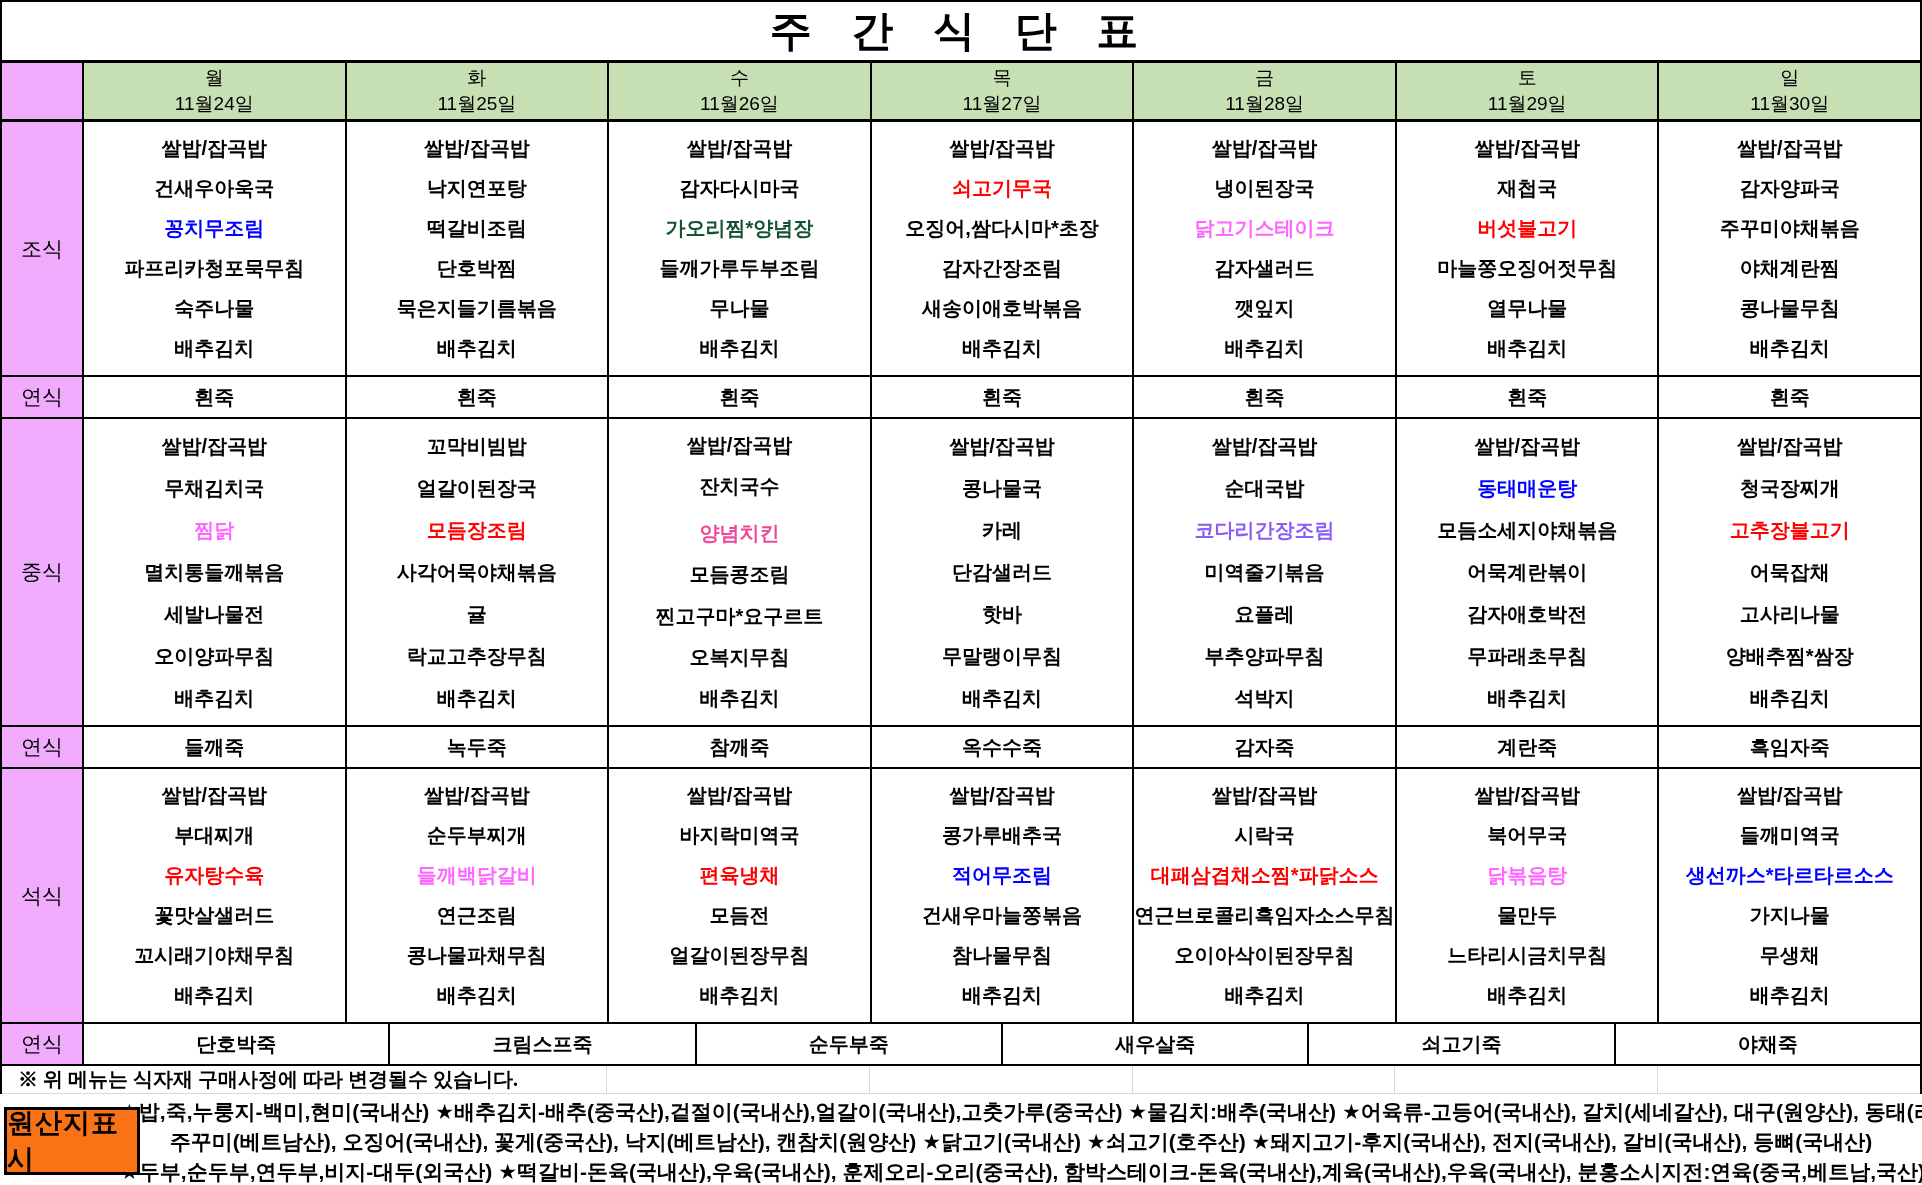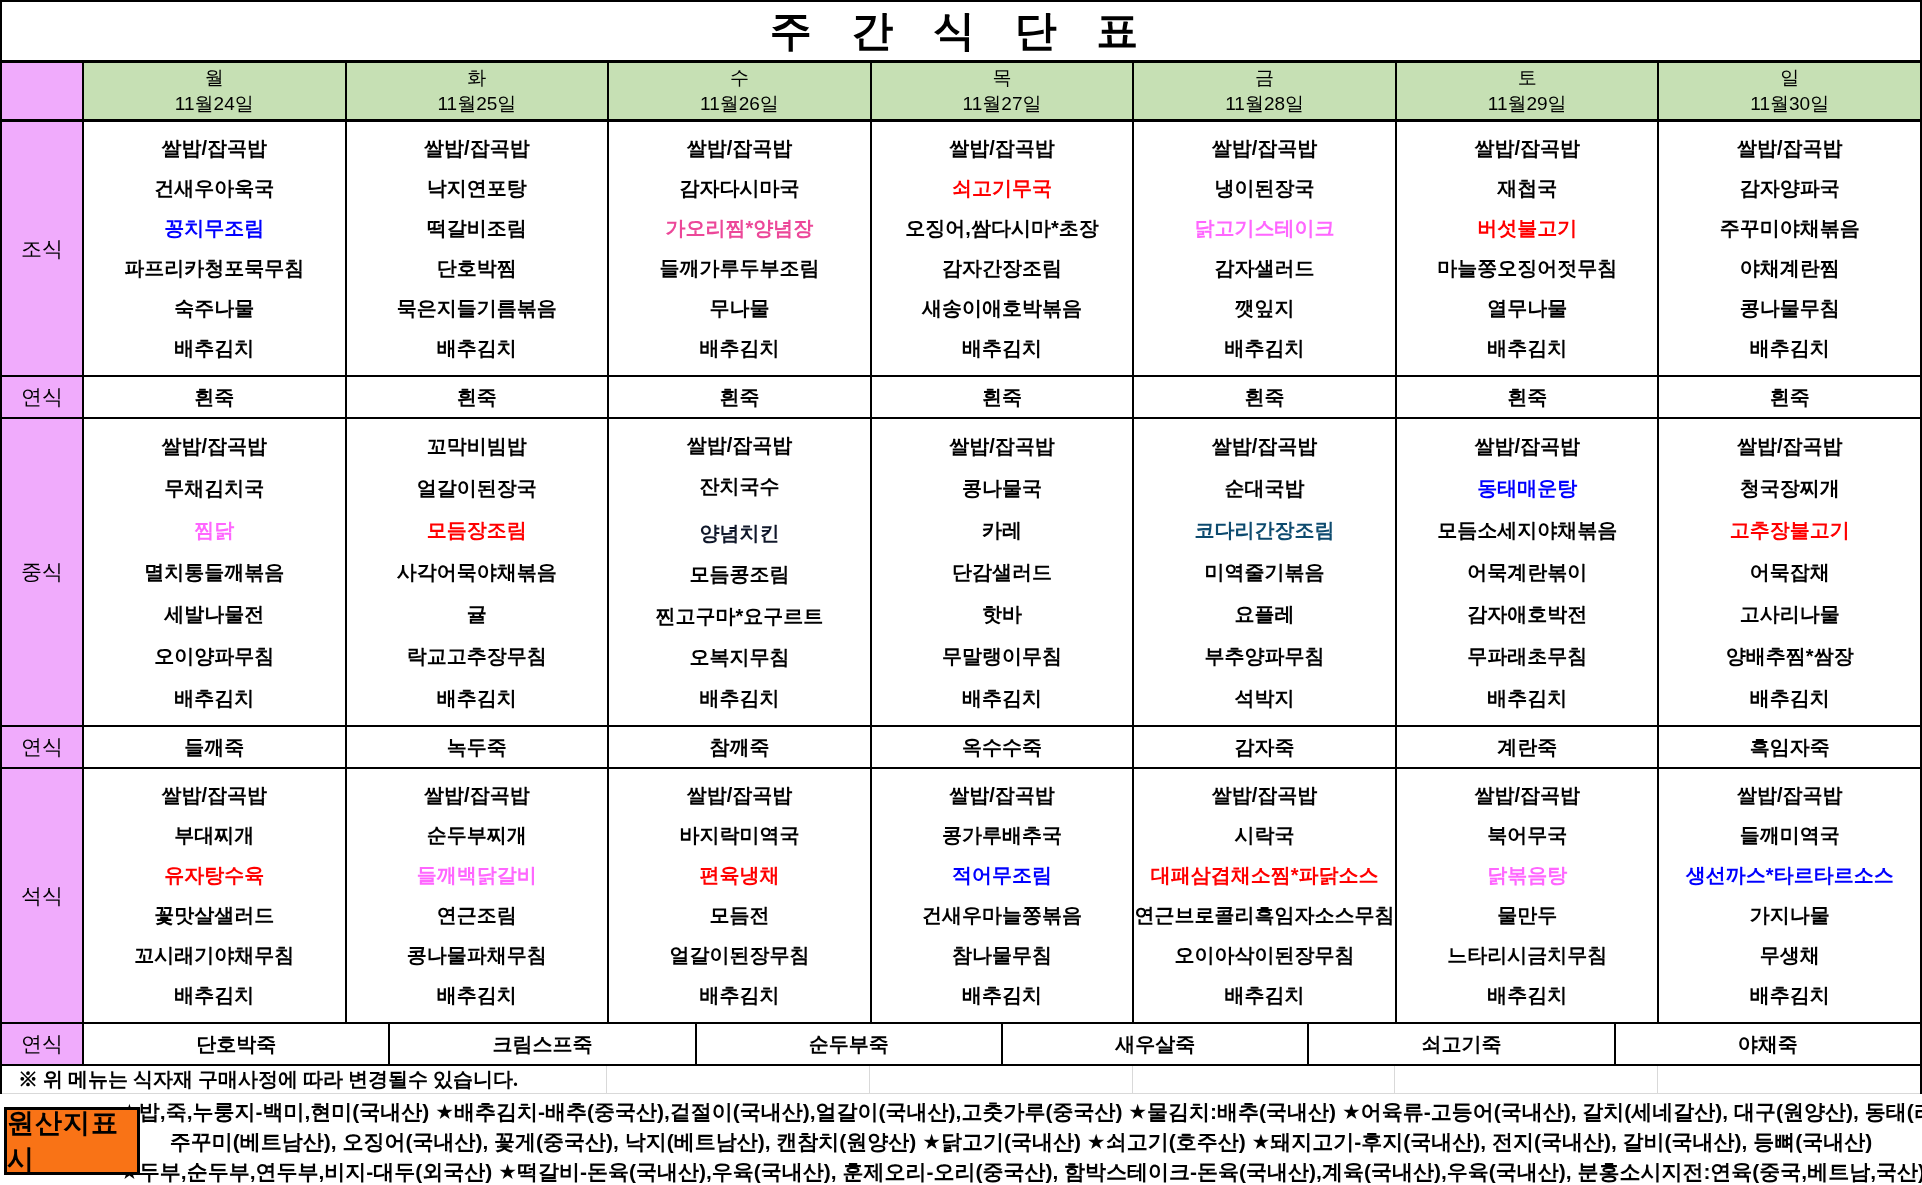--- a/index.html
+++ b/index.html
@@ -96,21 +96,21 @@
             <div class="menu-item">쌀밥/잡곡밥</div>
             <div class="menu-item">낙지연포탕</div>
             <div class="menu-item">떡갈비조림</div>
             <div class="menu-item">단호박찜</div>
             <div class="menu-item">묵은지들기름볶음</div>
             <div class="menu-item">배추김치</div>
           </div>
           <div class="day-cell">
             <div class="menu-item">쌀밥/잡곡밥</div>
             <div class="menu-item">감자다시마국</div>
-            <div class="menu-item" style="color: #ec4899;">가오리찜*양념장</div>
+            <div class="menu-item" style="color: #14532d;">가오리찜*양념장</div>
             <div class="menu-item">들깨가루두부조림</div>
             <div class="menu-item">무나물</div>
             <div class="menu-item">배추김치</div>
           </div>
           <div class="day-cell">
             <div class="menu-item">쌀밥/잡곡밥</div>
             <div class="menu-item" style="color: rgb(255, 0, 0);">쇠고기무국</div>
             <div class="menu-item">오징어,쌈다시마*초장</div>
             <div class="menu-item">감자간장조림</div>
             <div class="menu-item">새송이애호박볶음</div>
@@ -181,39 +181,39 @@
             <div class="menu-item">얼갈이된장국</div>
             <div class="menu-item" style="color: rgb(255, 0, 0); font-family: Liberation Serif, serif;">모듬장조림</div>
             <div class="menu-item">사각어묵야채볶음</div>
             <div class="menu-item">귤</div>
             <div class="menu-item">락교고추장무침</div>
             <div class="menu-item">배추김치</div>
           </div>
           <div class="day-cell">
             <div class="menu-item">쌀밥/잡곡밥</div>
             <div class="menu-item">잔치국수</div>
-            <div class="menu-item" style="color: #0f172a; margin-top: 6px;">양념치킨</div>
+            <div class="menu-item" style="color: #ec4899; margin-top: 6px;">양념치킨</div>
             <div class="menu-item">모듬콩조림</div>
             <div class="menu-item">찐고구마*요구르트</div>
             <div class="menu-item">오복지무침</div>
             <div class="menu-item">배추김치</div>
           </div>
           <div class="day-cell">
             <div class="menu-item">쌀밥/잡곡밥</div>
             <div class="menu-item">콩나물국</div>
             <div class="menu-item">카레</div>
             <div class="menu-item">단감샐러드</div>
             <div class="menu-item">핫바</div>
             <div class="menu-item">무말랭이무침</div>
             <div class="menu-item">배추김치</div>
           </div>
           <div class="day-cell">
             <div class="menu-item">쌀밥/잡곡밥</div>
             <div class="menu-item">순대국밥</div>
-            <div class="menu-item" style="color: #0c4a6e;">코다리간장조림</div>
+            <div class="menu-item" style="color: #8b5cf6;">코다리간장조림</div>
             <div class="menu-item">미역줄기볶음</div>
             <div class="menu-item">요플레</div>
             <div class="menu-item">부추양파무침</div>
             <div class="menu-item">석박지</div>
           </div>
           <div class="day-cell">
             <div class="menu-item">쌀밥/잡곡밥</div>
             <div class="menu-item" style="color: rgb(0, 0, 255);">동태매운탕</div>
             <div class="menu-item">모듬소세지야채볶음</div>
             <div class="menu-item">어묵계란볶이</div>

